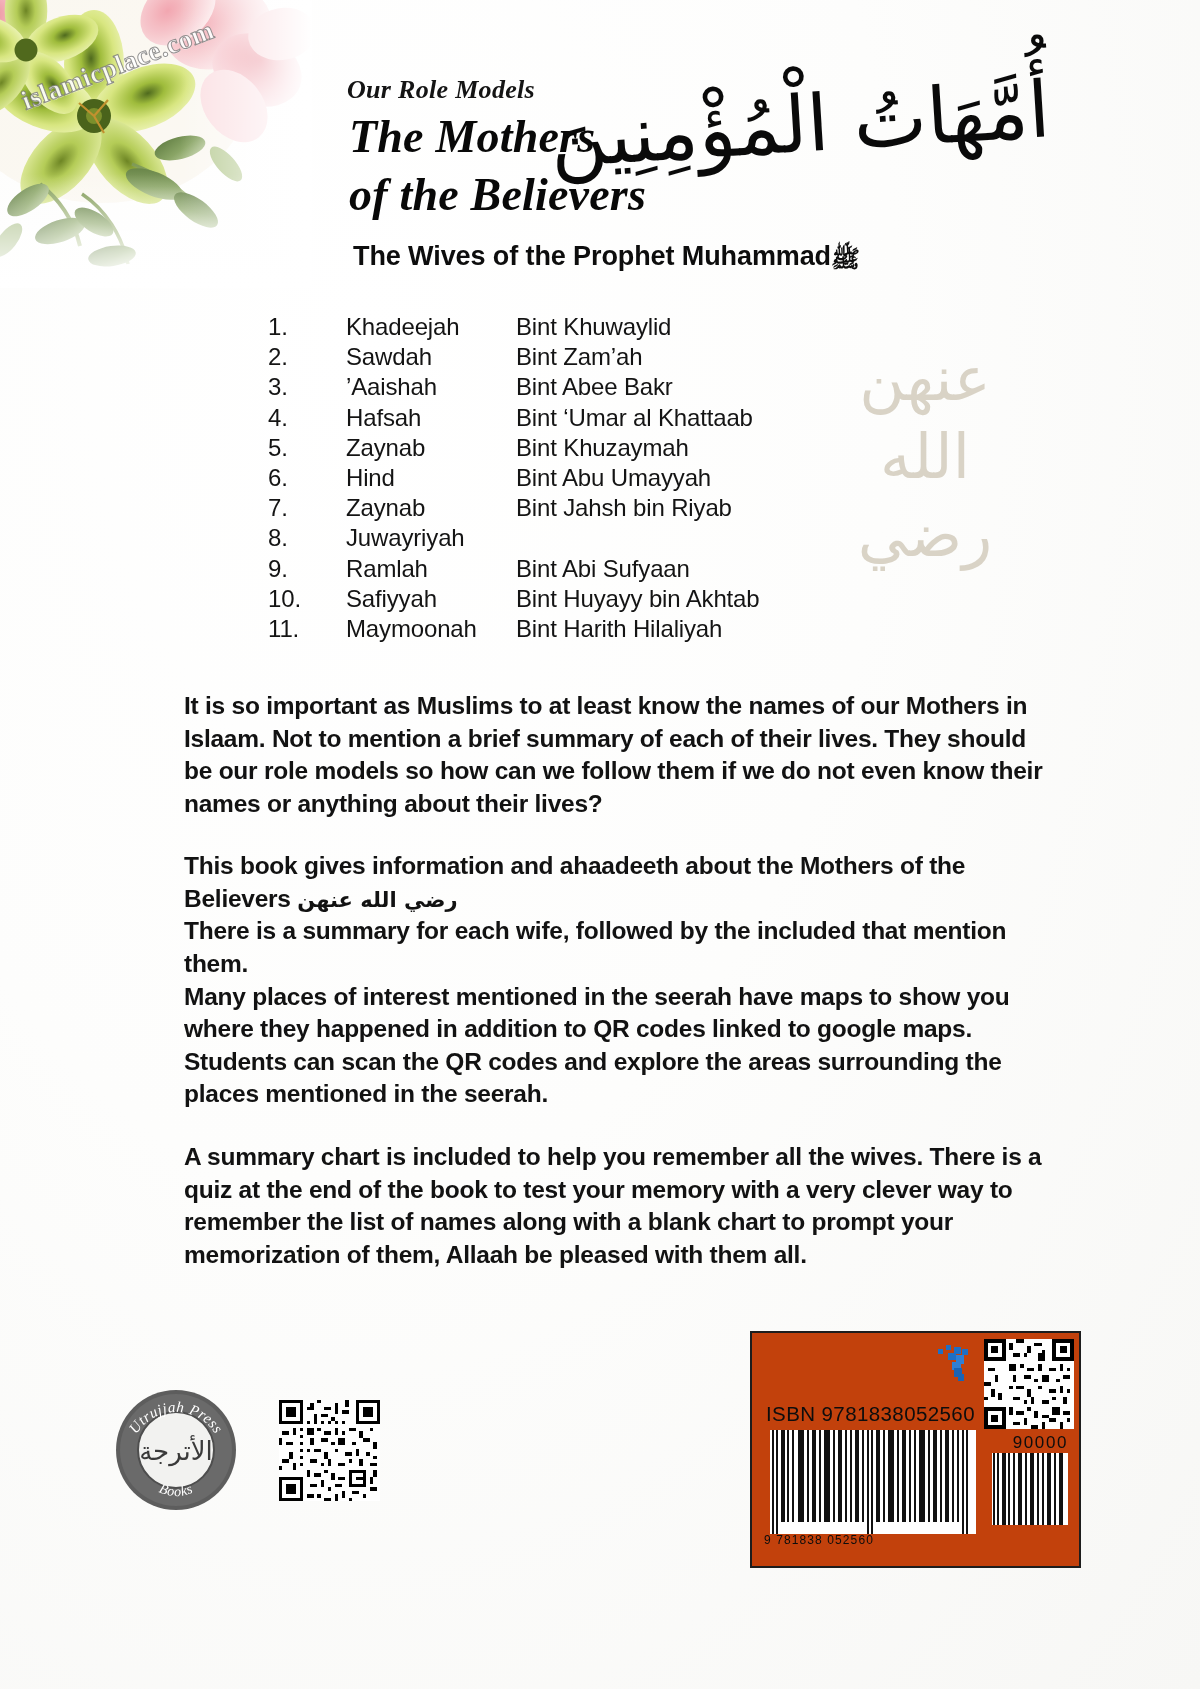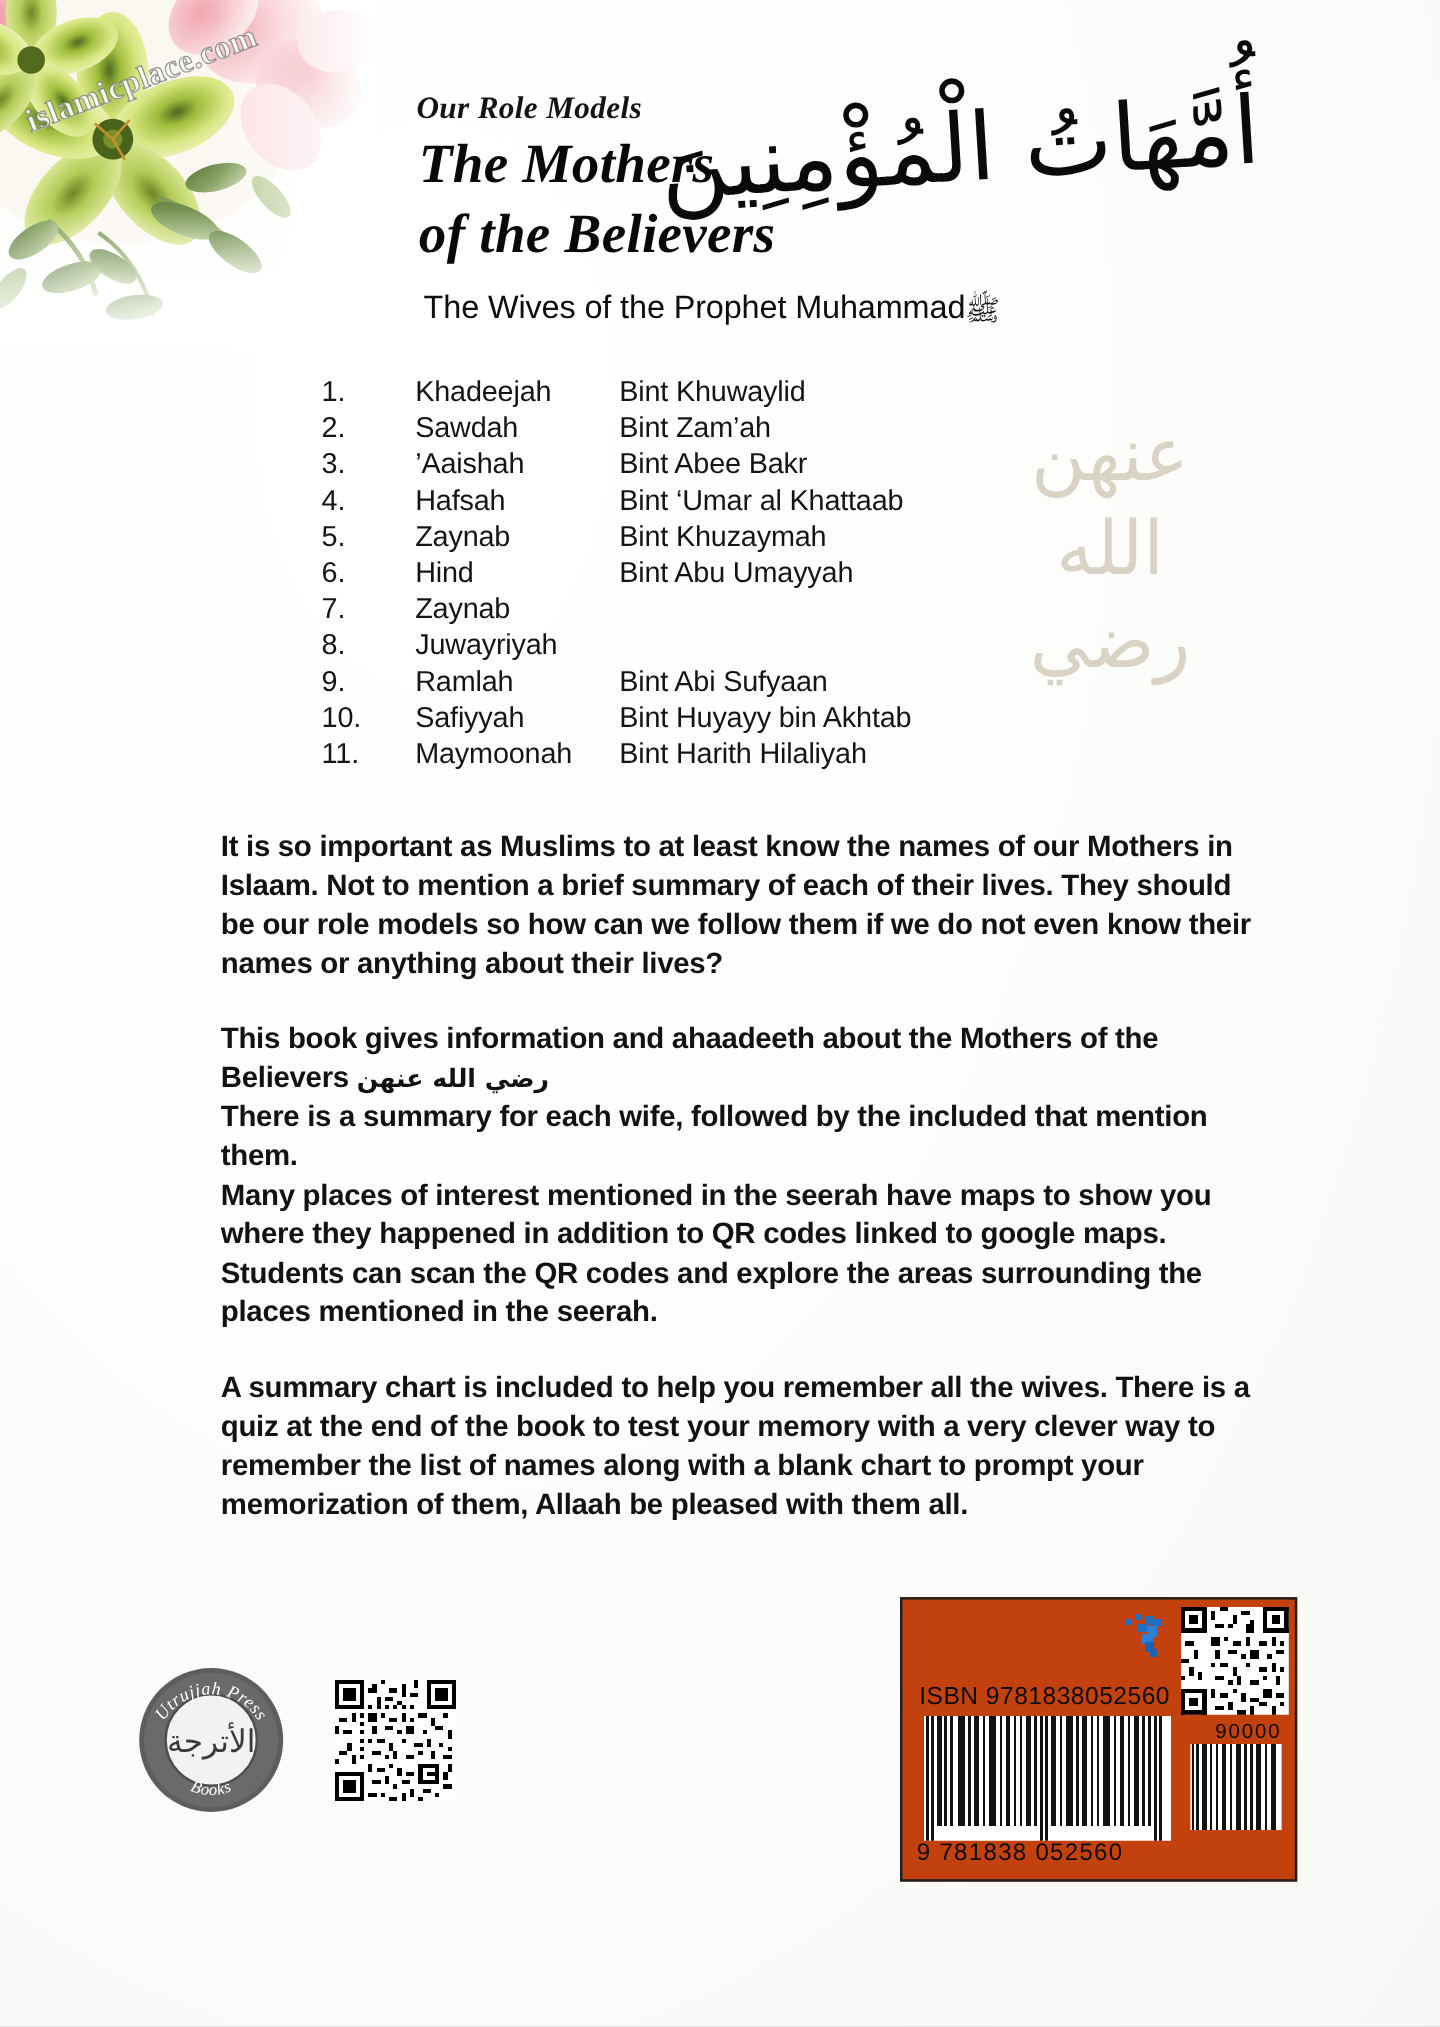--- a/index.html
+++ b/index.html
@@ -90,21 +90,21 @@
     color: #0a0a0a;
     direction: rtl;
     text-align: right;
     white-space: nowrap;
     transform: rotate(-3.5deg);
     transform-origin: right bottom;
     overflow: visible;
   }
   .subtitle {
     font-family: "Liberation Sans", sans-serif;
-    font-weight: 400;
+    font-weight: 700;
     font-size: 27px;
     letter-spacing: -0.1px;
     color: #0d0d0d;
     margin: 18px 0 0 6px;
     white-space: nowrap;
   }
   .pbuh {
     font-family: "DejaVu Sans", sans-serif;
     font-size: 24px;
     vertical-align: -2px;
@@ -245,21 +245,21 @@
     font-size: 17px;
     letter-spacing: 1.6px;
     color: #0d0d0d;
   }
   .ean-digits {
     position: absolute;
     left: 12px;
     top: 200px;
     width: 214px;
     font-family: "Liberation Sans", sans-serif;
-    font-size: 20px;
+    font-size: 12px;
     letter-spacing: 1.1px;
     color: #0d0d0d;
     white-space: nowrap;
   }
 </style>
 </head>
 <body>
 
 <div class="page">
   <div class="paper-tint"></div>
@@ -411,20 +411,21 @@
         <span class="wpat">Bint Khuzaymah</span>
       </div>
       <div class="wrow">
         <span class="wnum">6.</span>
         <span class="wname">Hind</span>
         <span class="wpat">Bint Abu Umayyah</span>
       </div>
       <div class="wrow">
         <span class="wnum">7.</span>
         <span class="wname">Zaynab</span>
+        <span class="wpat">Bint Jahsh bin Riyab</span>
       </div>
       <div class="wrow">
         <span class="wnum">8.</span>
         <span class="wname">Juwayriyah</span>
       </div>
       <div class="wrow">
         <span class="wnum">9.</span>
         <span class="wname">Ramlah</span>
         <span class="wpat">Bint Abi Sufyaan</span>
       </div>

